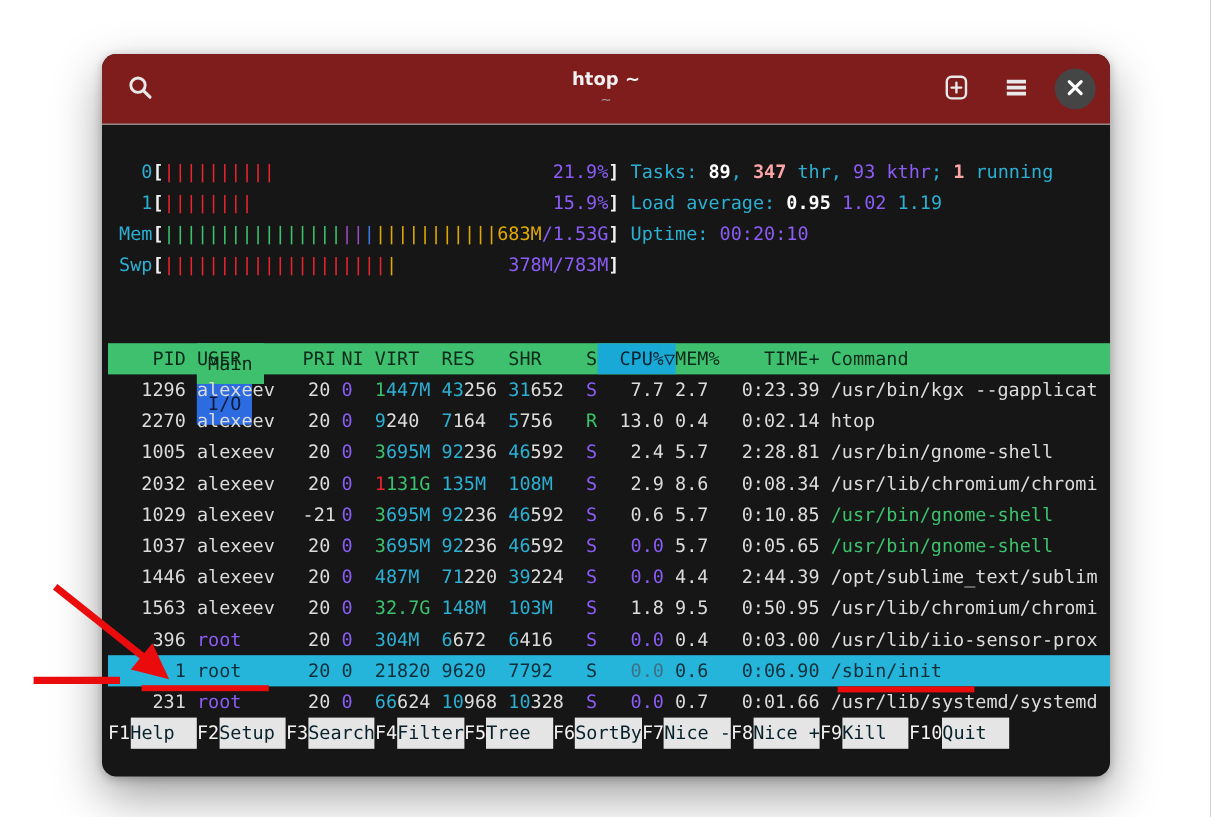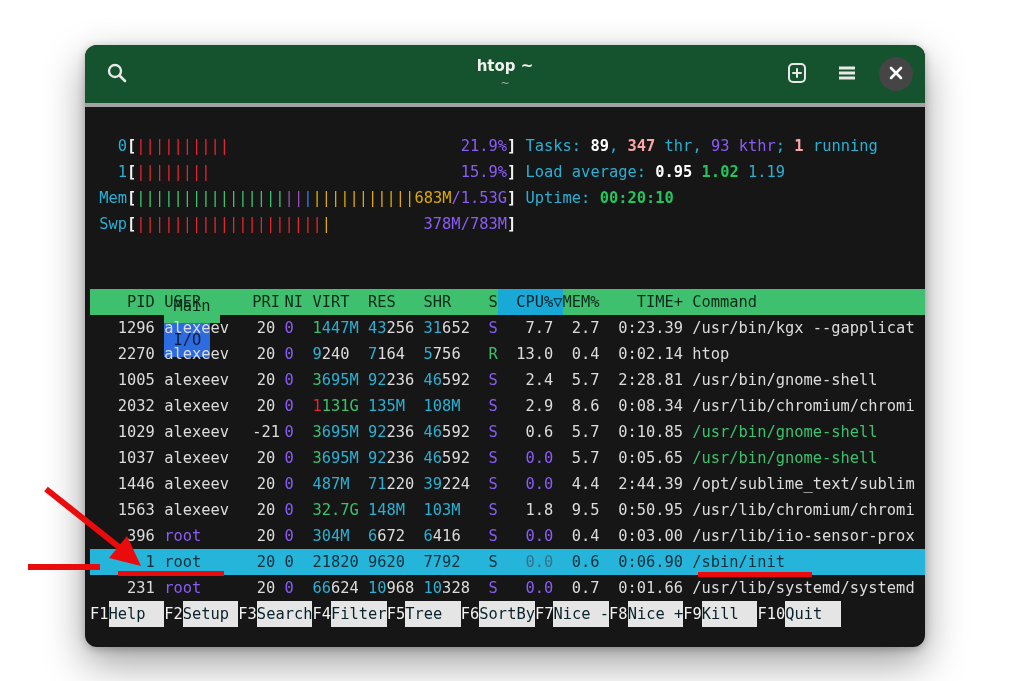--- a/index.html
+++ b/index.html
@@ -2,36 +2,36 @@
 <html><head>
 <meta charset="utf-8">
 <style>
   html,body{margin:0;padding:0}
   body{width:1009px;height:681px;background:#ffffff;position:relative;overflow:hidden;
        font-family:"DejaVu Sans",sans-serif}
   .window{position:absolute;left:85px;top:45px;width:840px;height:602px;border-radius:12px;
           background:#161616;box-shadow:0 16px 40px rgba(0,0,0,.38),0 2px 8px rgba(0,0,0,.25);
           overflow:hidden;display:flex;flex-direction:column}
   
-  .headerbar{height:58px;flex:0 0 auto;background:#14532d;border-bottom:4px solid #a3a3a3;
+  .headerbar{height:58px;flex:0 0 auto;background:#7f1d1d;border-bottom:1px solid #a3a3a3;
              display:flex;align-items:center;position:relative}
   .hb-btn{background:transparent;border:none;padding:0;margin:0;width:36px;height:36px;
           display:flex;align-items:center;justify-content:center;cursor:pointer;color:#e8e8e8}
   .hb-left{position:absolute;left:14px;top:11px;display:flex;gap:8px}
   .hb-right{position:absolute;right:12px;top:11px;display:flex;gap:14px;align-items:center}
   .close-btn{background:#454545;border-radius:50%;width:34px;height:34px}
   .title-box{margin:0 auto;text-align:center;line-height:1.1;color:#f0f0f0}
   .title{font-size:15px;font-weight:bold}
   .subtitle{font-size:11px;color:#a8a8a8;margin-top:3px}
   
   .term{flex:1;padding:26px 0 0 5px;font-family:"DejaVu Sans Mono",monospace;font-size:15.4px;
         line-height:26px;color:#dcdcdc;position:relative;overflow:hidden}
   .seg{white-space:pre}
   .w{color:#dcdcdc}.wb{color:#ffffff;font-weight:bold}
-  .c{color:#2bb0d4}.cb{color:#22c55e;font-weight:bold}
+  .c{color:#2bb0d4}.cb{color:#8b5cf6;font-weight:normal}
   .g{color:#3bc26d}.gb{color:#fca5a5;font-weight:bold}
   .r{color:#e8242f}.y{color:#dfa900}.m{color:#9a4bbe}.bl{color:#3a78e8}
   .d{color:#8b5cf6}
   
   .mline{display:flex;white-space:pre;height:26px}
   .mlabel{display:inline-block;width:4ch;text-align:right;color:#2bb0d4}
   .brk{color:#f2f2f2;font-weight:bold}
   .mbody{display:inline-flex;width:40ch}
   .mbars{white-space:pre}
   .mspace{flex:1}
@@ -47,21 +47,21 @@
   .phead{background:#3ec06e;color:#0c2a1a}
   .cell{display:inline-block;flex:0 0 auto;overflow:hidden}
   .col-pid{width:7ch;text-align:right}
   .col-user{width:9ch;text-align:left;margin-left:1ch}
   .col-pri{width:4ch;text-align:center}
   .col-ni{width:3ch;}
   .col-virt,.col-res,.col-shr{width:6ch;text-align:left}
   .col-s{width:2ch;text-align:right}
   .col-cpu{width:6ch;text-align:right}
   .col-sort{width:1ch;text-align:left}
-  .col-mem{width:4ch;text-align:right}
+  .col-mem{width:4ch;text-align:left}
   .col-time{width:9ch;text-align:right}
   .col-cmd{flex:1 1 auto;text-align:left;padding-left:1ch}
   .phead .sort{background:#18a9d6;color:#06222e}
   .prow{cursor:pointer}
   .prow.selected{background:#25b5da}
   .prow.selected .seg{color:#0e2e3a}
   .prow.selected .d{color:#3d7086}
   
   .fkeys{display:flex;white-space:pre;height:26px}
   .fk{display:inline-flex;cursor:pointer}

